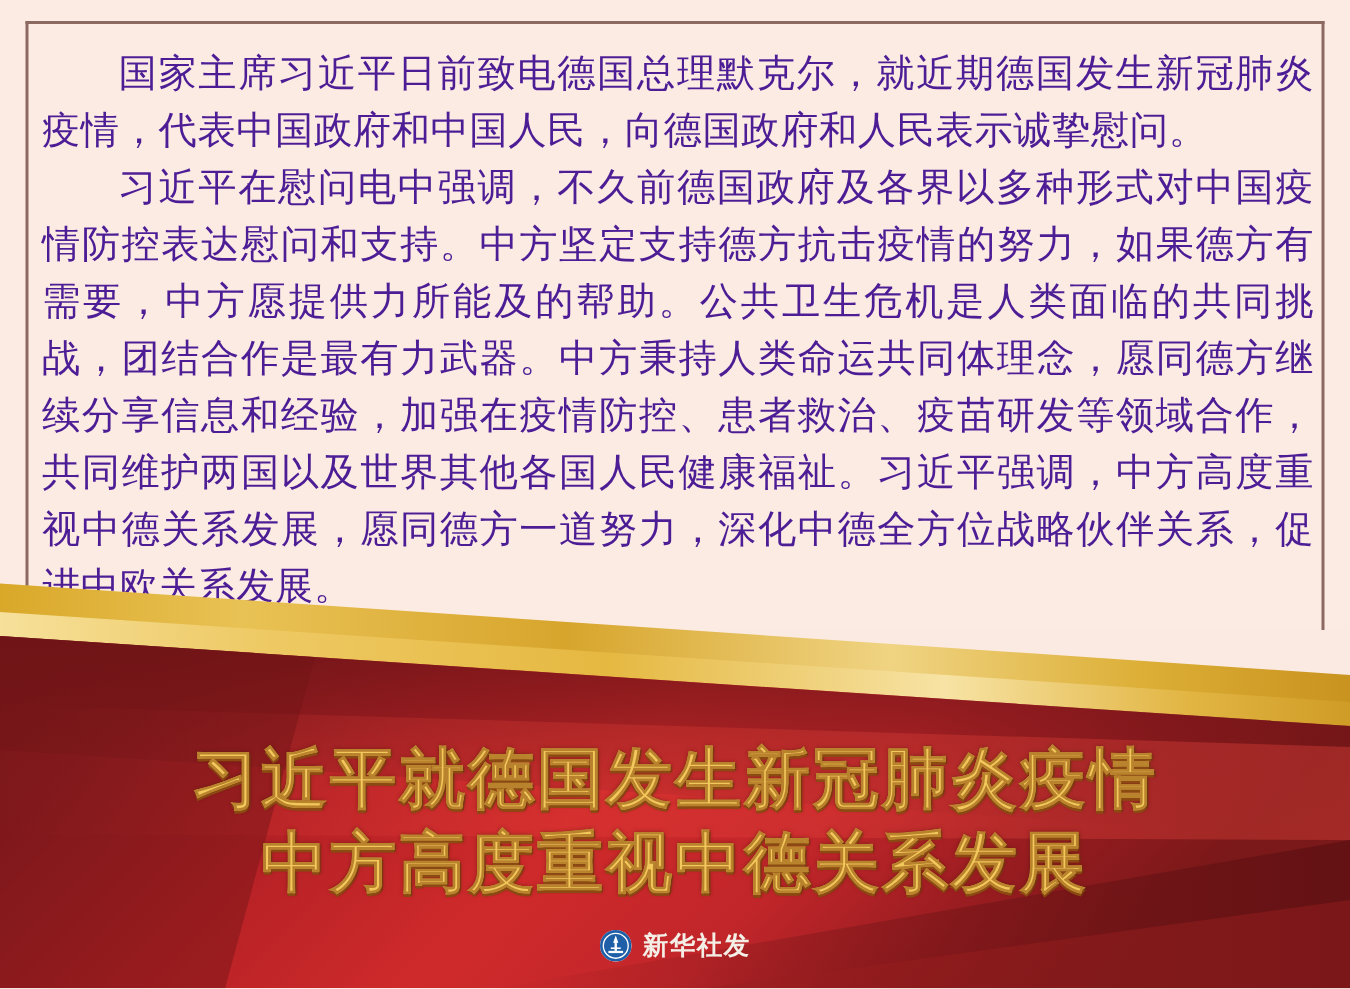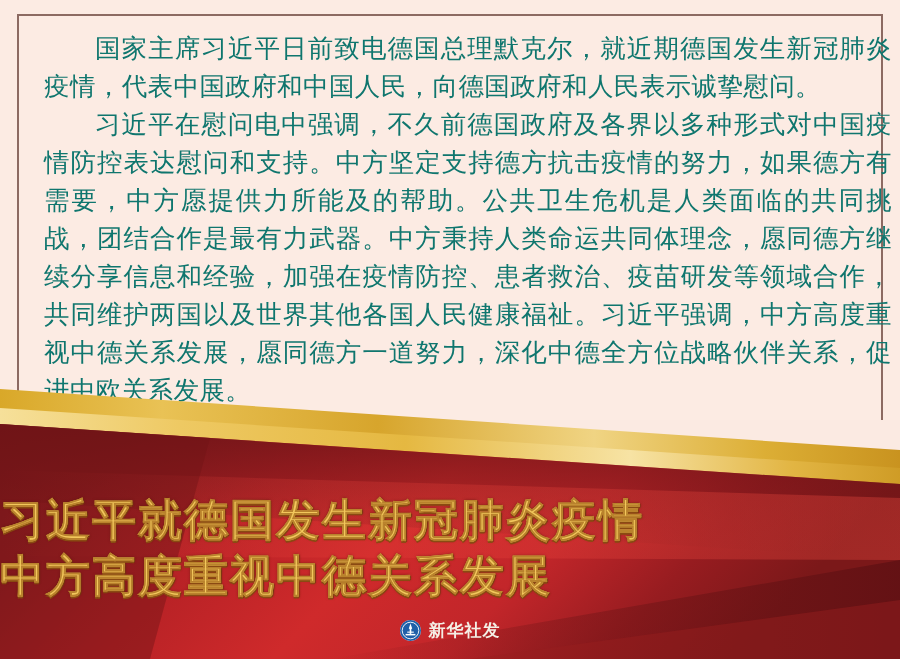--- a/index.html
+++ b/index.html
@@ -42,25 +42,25 @@
     border-left: 2px solid #8c6a62;
     border-top: 2px solid #8c6a62;
     border-right: 2px solid #8c6a62;
     border-bottom: none;
     z-index: 2;
     pointer-events: none;
   }
 
   .article-body {
     position: absolute;
-    left: 44px;
+    left: 28px;
     top: 30px;
     width: 848px;
     z-index: 3;
-    color: #0f766e;
+    color: #4c1d95;
     font-size: 25.5px;
     line-height: 38px;
     letter-spacing: 0.4px;
     text-align: justify;
     text-justify: inter-character;
   }
   .article-body p {
     margin: 0 0 0 0;
     text-indent: 2em;
     font-family: "Liberation Serif", "DejaVu Serif", serif;
@@ -78,21 +78,21 @@
   }
   .banner svg { display: block; }
 
   
   .headline {
     position: absolute;
     left: 0;
     top: 492px;
     width: 900px;
     z-index: 6;
-    text-align: left;
+    text-align: center;
   }
   .headline-line {
     display: block;
     font-family: "Liberation Sans", "DejaVu Sans", sans-serif;
     font-weight: bold;
     font-size: 44px;
     line-height: 56px;
     letter-spacing: 2px;
     color: #f2c75c;
     text-shadow:

